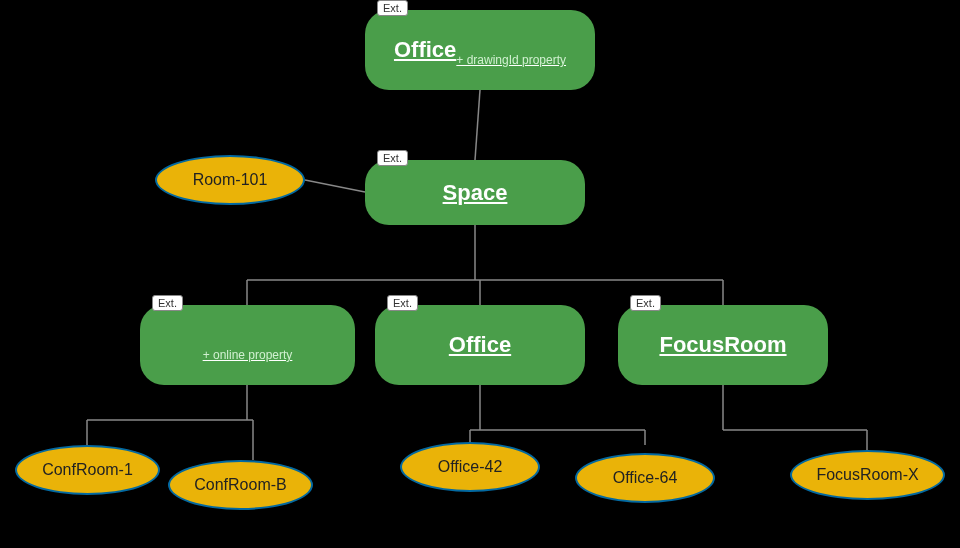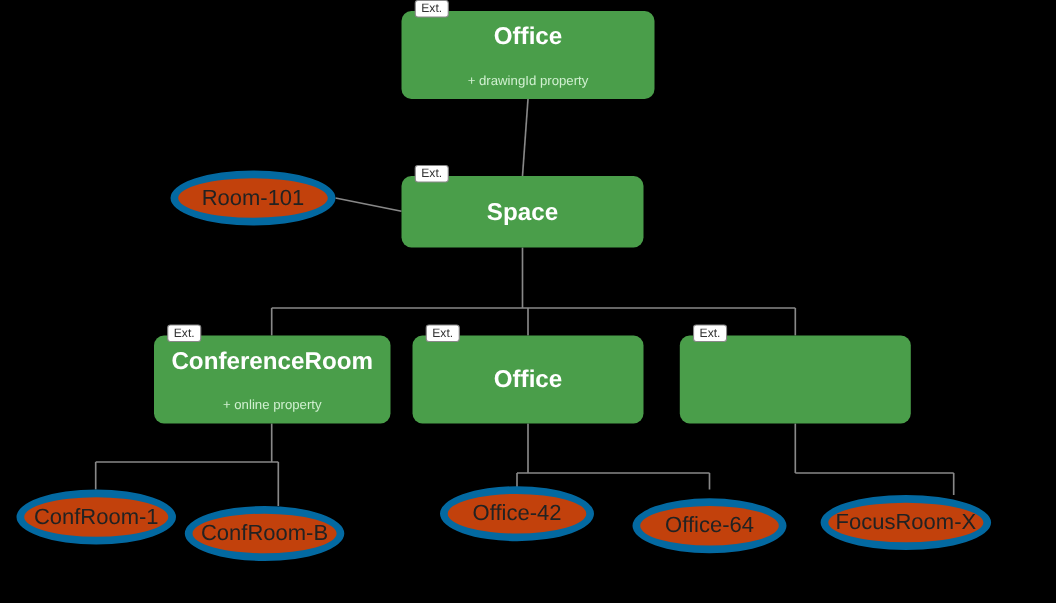--- a/index.html
+++ b/index.html
@@ -16,26 +16,26 @@
       position: absolute;
       top: 0; left: 0;
       width: 960px;
       height: 548px;
       pointer-events: none;
     }
 
     .node-box {
       position: absolute;
       background: #4a9e4a;
-      border-radius: 9px;
+      border-radius: 24px;
       color: #fff;
       display: flex;
-      flex-direction: column;
       align-items: center;
       justify-content: center;
+      text-decoration: underline;
     }
 
     .node-box .title {
       font-size: 22px;
       font-weight: bold;
       color: #fff;
     }
 
     .node-box .subtitle {
       font-size: 12px;
@@ -50,28 +50,28 @@
       background: #fff;
       border: 1.5px solid #888;
       border-radius: 3px;
       padding: 1px 5px;
       font-size: 11px;
       color: #333;
     }
 
     .node-ellipse {
       position: absolute;
-      background: #c2410c;
-      border: 7px solid #0369a1;
+      background: #eab308;
+      border: 2px solid #0369a1;
       border-radius: 50%;
       display: flex;
       align-items: center;
       justify-content: center;
       color: #222;
-      font-size: 20px;
+      font-size: 16px;
       font-weight: normal;
     }
   </style>
 </head>
 <body>
 
 <svg class="connections">
 
   <line x1="480" y1="90" x2="475" y2="160" stroke="#888" stroke-width="1.5"></line>
 
@@ -104,31 +104,31 @@
   <span class="subtitle">+ drawingId property</span>
 </div>
 
 <div class="node-box" style="left:365px; top:160px; width:220px; height:65px;">
   <span class="ext-badge">Ext.</span>
   <span class="title">Space</span>
 </div>
 
 <div class="node-box" style="left:140px; top:305px; width:215px; height:80px;">
   <span class="ext-badge">Ext.</span>
-  <span class="title">ConferenceRoom</span>
   <span class="subtitle">+ online property</span>
 </div>
 
 <div class="node-box" style="left:375px; top:305px; width:210px; height:80px;">
   <span class="ext-badge">Ext.</span>
   <span class="title">Office</span>
 </div>
 
 <div class="node-box" style="left:618px; top:305px; width:210px; height:80px;">
   <span class="ext-badge">Ext.</span>
+  <span class="title">FocusRoom</span>
 </div>
 
 <div class="node-ellipse" style="left:155px; top:155px; width:150px; height:50px;">
   <span>Room-101</span>
 </div>
 
 <div class="node-ellipse" style="left:15px; top:445px; width:145px; height:50px;">
   <span>ConfRoom-1</span>
 </div>
 
@@ -137,15 +137,15 @@
 </div>
 
 <div class="node-ellipse" style="left:400px; top:442px; width:140px; height:50px;">
   <span>Office-42</span>
 </div>
 
 <div class="node-ellipse" style="left:575px; top:453px; width:140px; height:50px;">
   <span>Office-64</span>
 </div>
 
-<div class="node-ellipse" style="left:746px; top:450px; width:155px; height:50px;">
+<div class="node-ellipse" style="left:790px; top:450px; width:155px; height:50px;">
   <span>FocusRoom-X</span>
 </div>
 
 </body></html>

